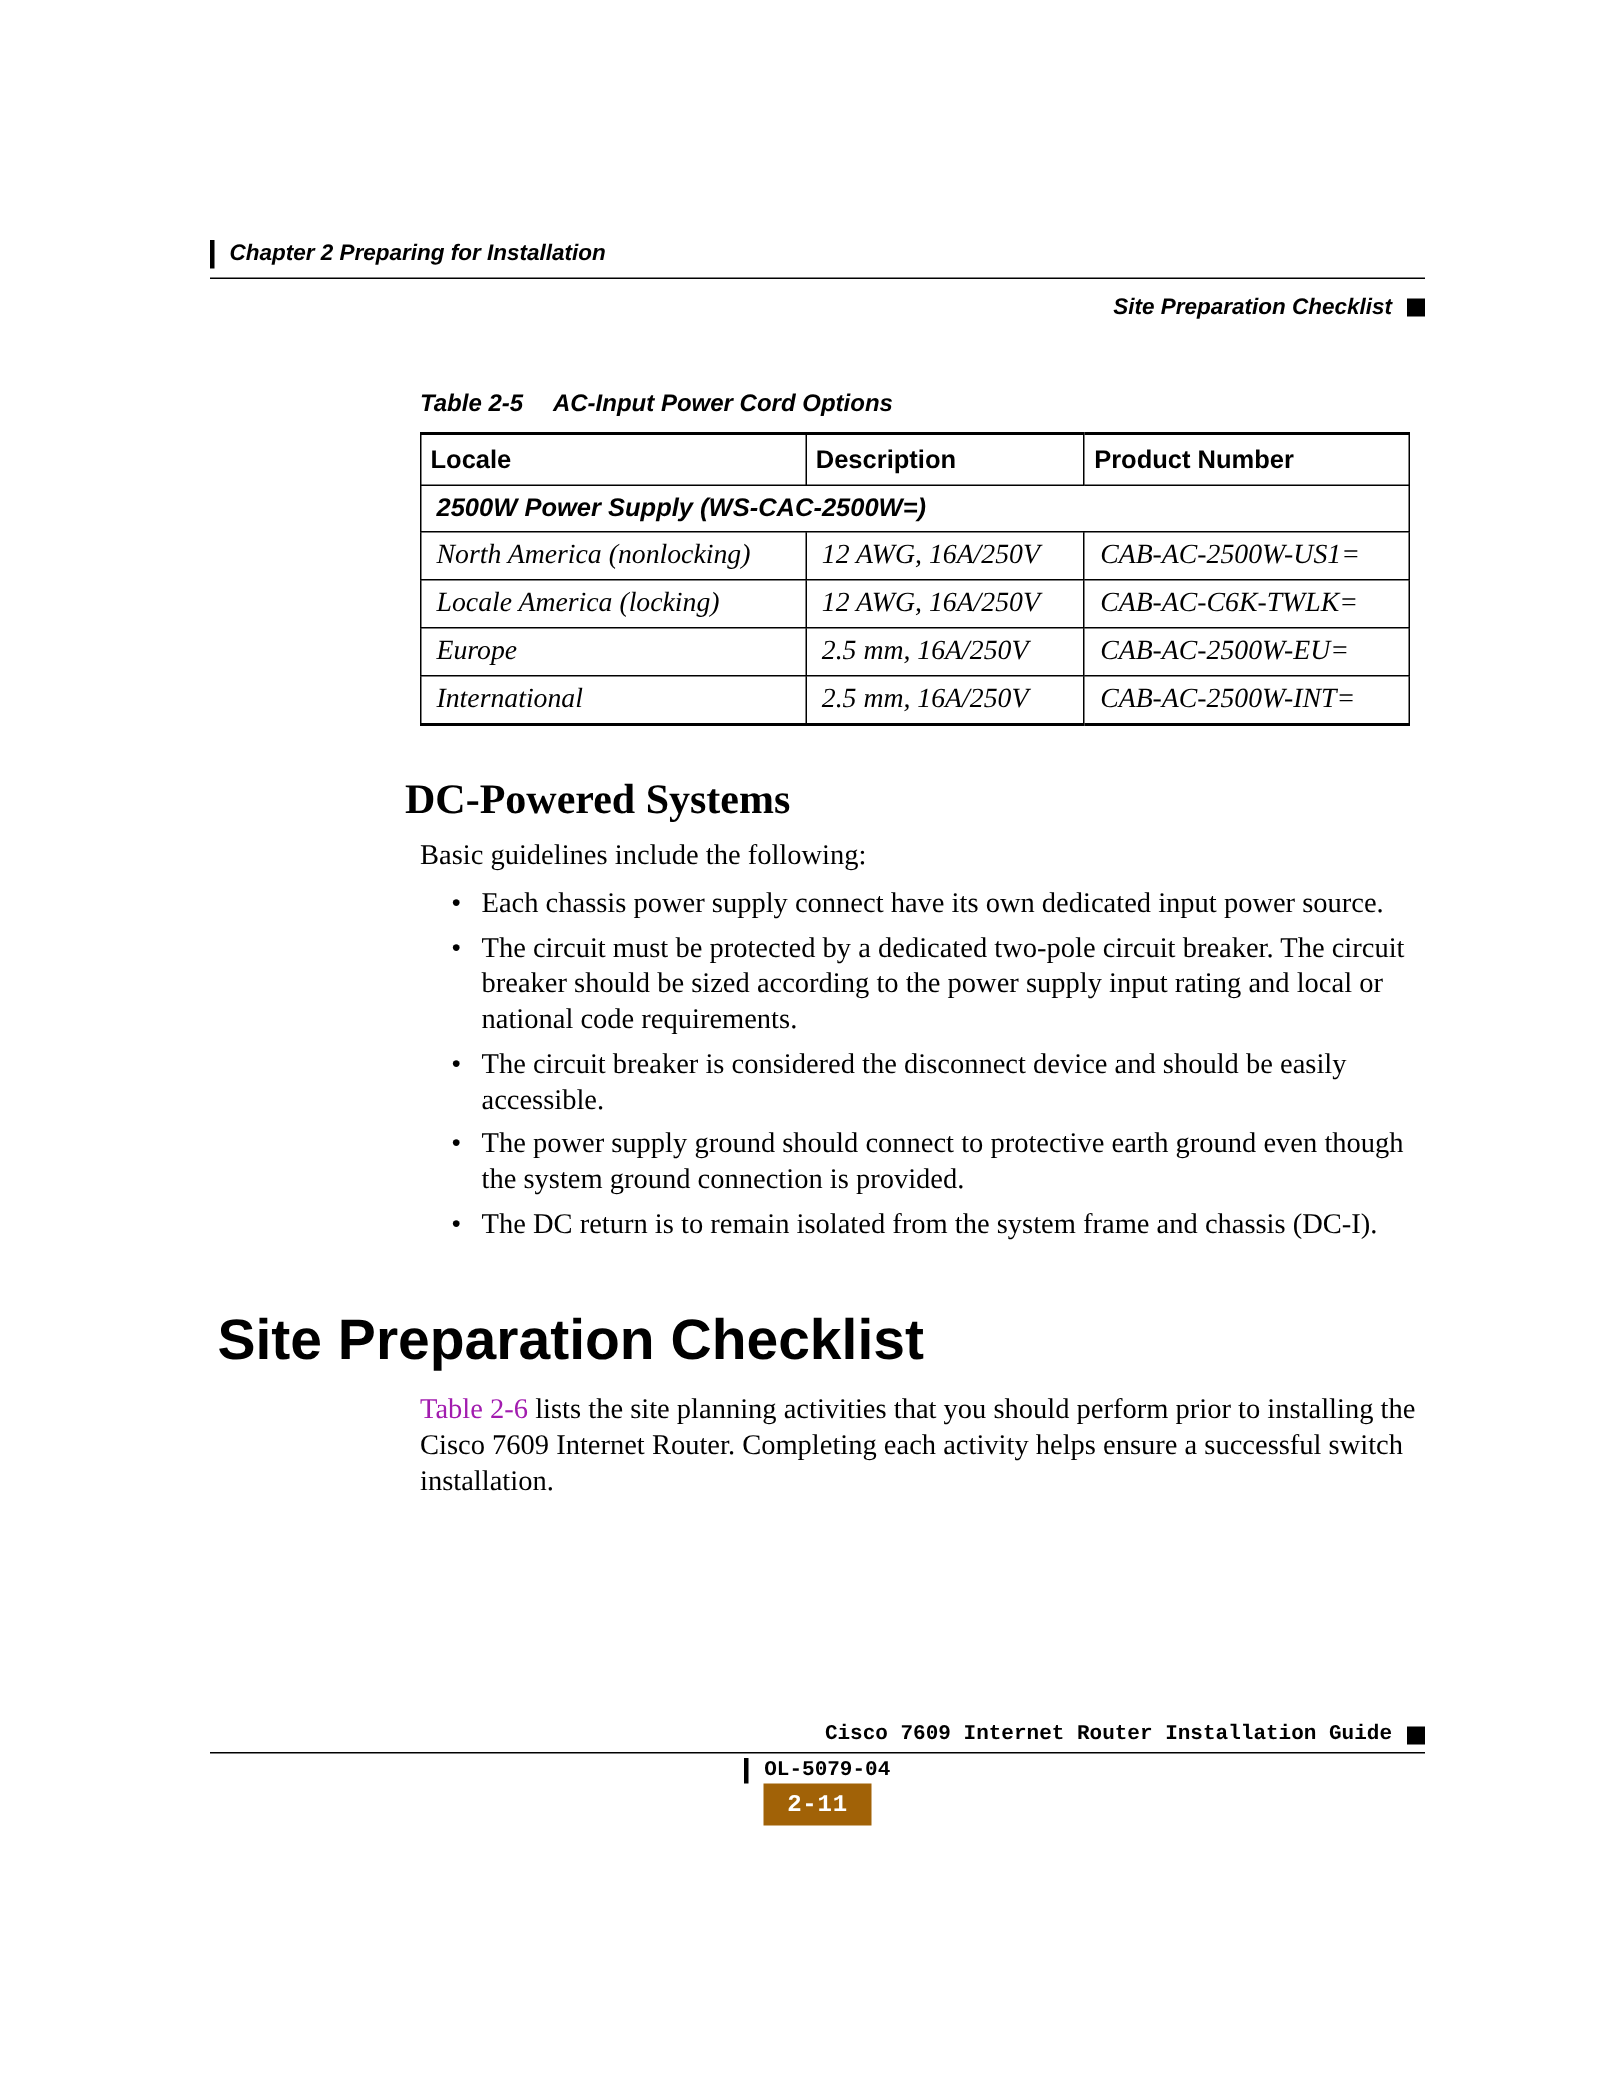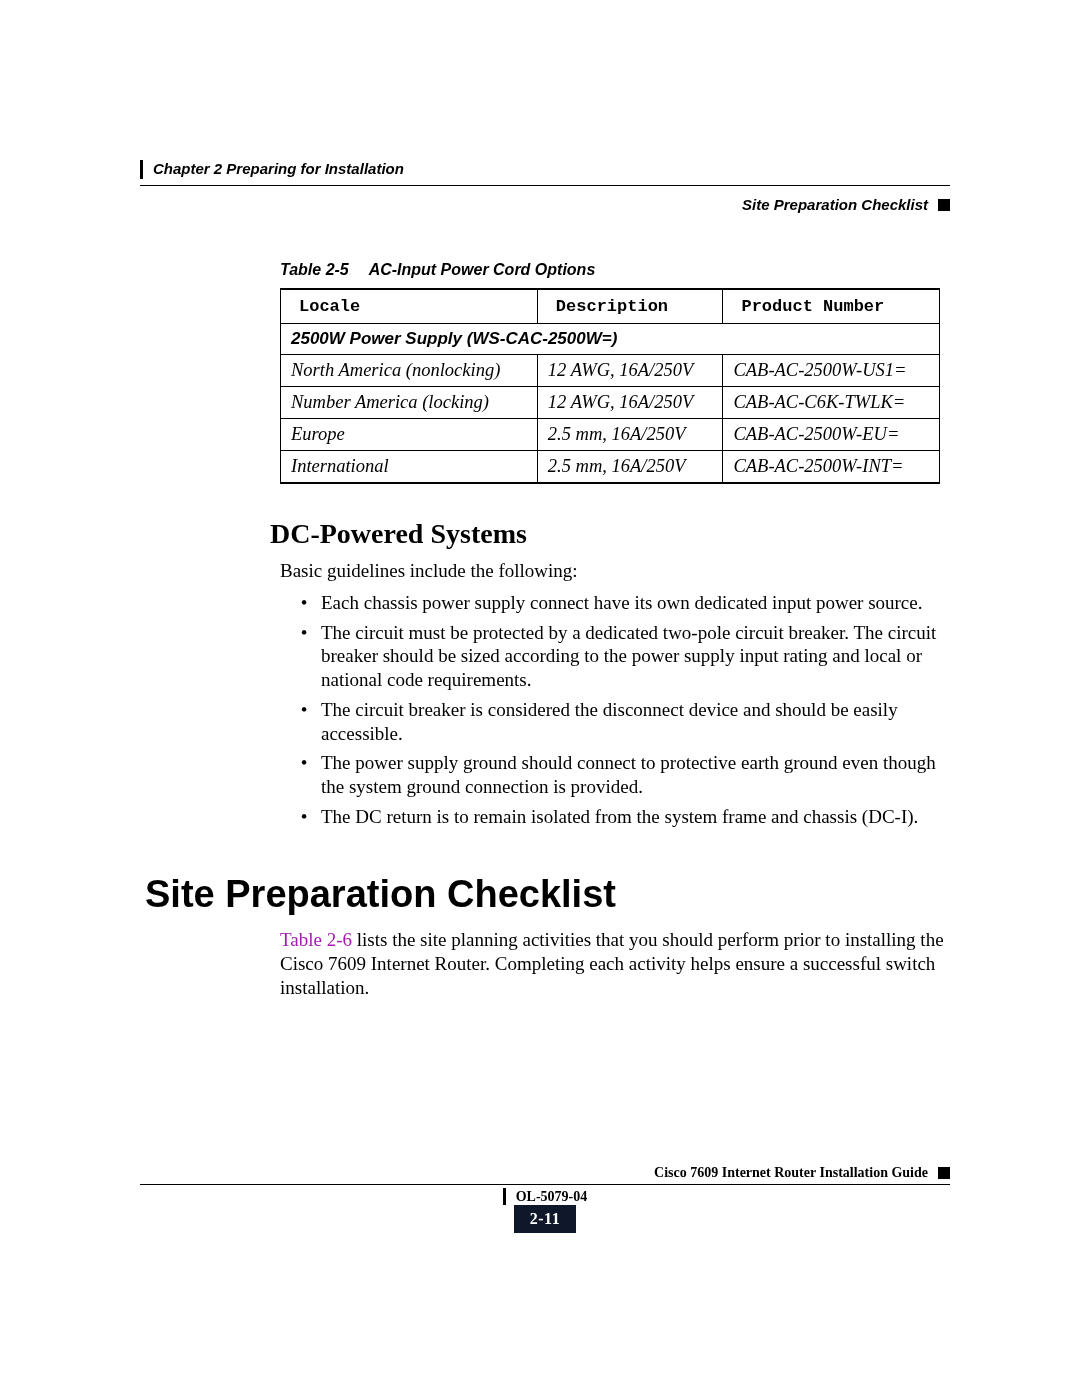--- a/index.html
+++ b/index.html
@@ -66,25 +66,25 @@
   .tbl-caption .tnum { font-style: italic; margin-right: 16px; }
 
   
   table.power {
     border-collapse: collapse;
     margin-left: 135px;
     width: 660px;
     font-size: 18.5px;
   }
   table.power th {
-    font-family: Liberation Mono, monospace;
+    font-family: Liberation Sans, sans-serif;
     font-weight: bold;
     font-size: 17px;
     text-align: left;
-    padding: 6px 18px;
+    padding: 6px 6px;
     border-top: 2px solid #000;
     border-bottom: 1.5px solid #000;
     border-left: 1px solid #000;
     border-right: 1px solid #000;
   }
   table.power td {
     padding: 4px 10px;
     border-left: 1px solid #000;
     border-right: 1px solid #000;
     border-bottom: 1px solid #000;
@@ -125,24 +125,24 @@
     margin: 6px 0;
     padding-left: 4px;
   }
   ul.bullets li::marker { content: "•  "; }
 
   a.xref { color: #a21caf; text-decoration: none; }
 
   
   .run-footer {
     position: absolute;
-    bottom: 164px;
+    bottom: 180px;
     left: 140px;
     right: 130px;
-    font-family: Liberation Serif, serif;
+    font-family: Liberation Mono, monospace;
     font-size: 14px;
     font-weight: bold;
   }
   .rf-title {
     text-align: right;
     padding-right: 22px;
     position: relative;
     margin-bottom: 2px;
   }
   .rf-title::after {
@@ -163,21 +163,21 @@
     justify-content: space-between;
     align-items: center;
     margin-top: 3px;
     flex-direction: column;
   }
   .rf-docnum {
     border-left: 3px solid #000;
     padding-left: 10px;
   }
   .rf-pagebox {
-    background: #0f172a;
+    background: #a16207;
     color: #fff;
     padding: 4px 16px;
     font-size: 16px;
     letter-spacing: 0.5px;
   }
 </style>
 </head>
 <body>
 
 <div class="page">
@@ -204,21 +204,21 @@
     <tbody>
       <tr class="subhead">
         <td colspan="3">2500W Power Supply (WS-CAC-2500W=)</td>
       </tr>
       <tr>
         <td>North America (nonlocking)</td>
         <td>12 AWG, 16A/250V</td>
         <td>CAB-AC-2500W-US1=</td>
       </tr>
       <tr>
-        <td>Number America (locking)</td>
+        <td>Locale America (locking)</td>
         <td>12 AWG, 16A/250V</td>
         <td>CAB-AC-C6K-TWLK=</td>
       </tr>
       <tr>
         <td>Europe</td>
         <td>2.5 mm, 16A/250V</td>
         <td>CAB-AC-2500W-EU=</td>
       </tr>
       <tr class="last">
         <td>International</td>

